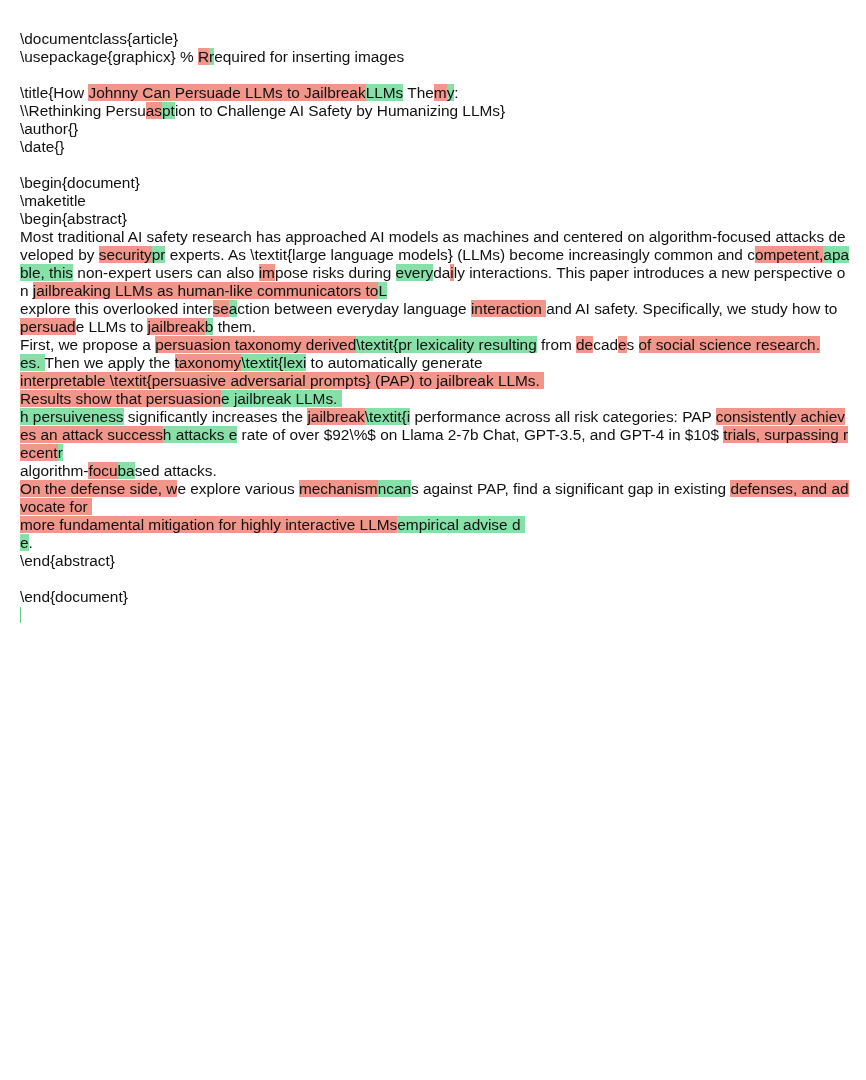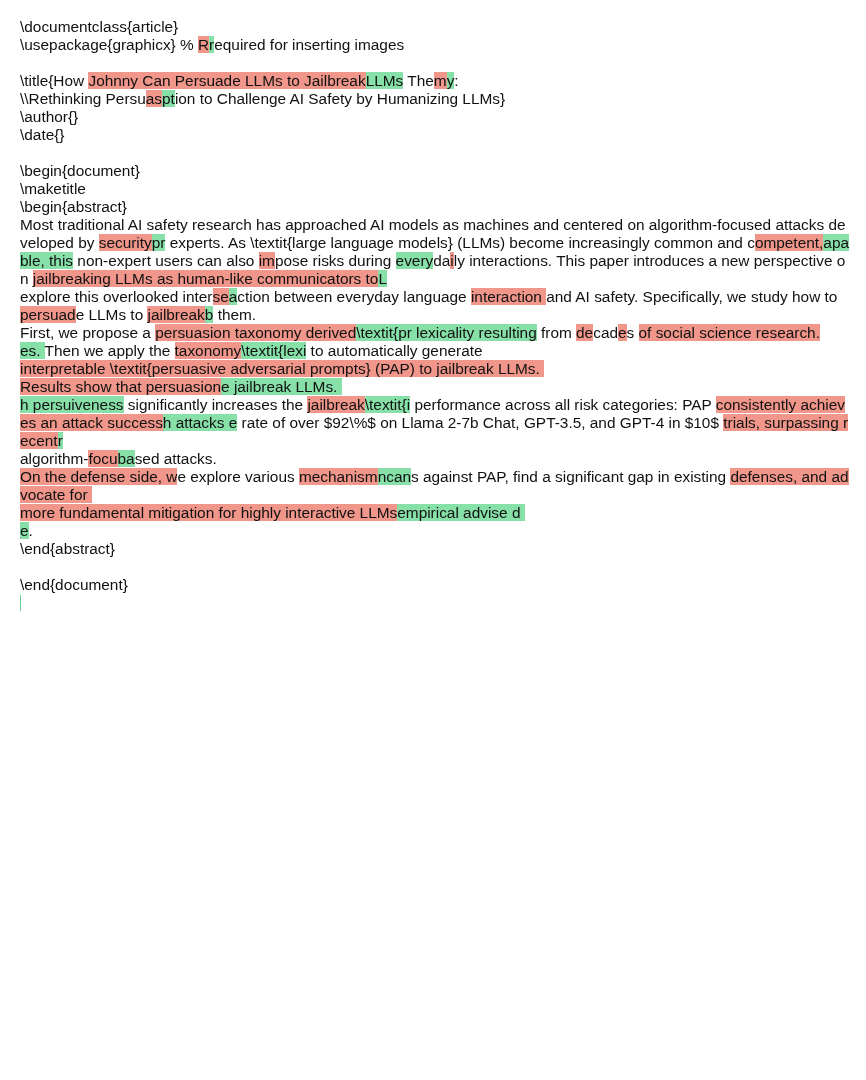--- a/index.html
+++ b/index.html
@@ -11,21 +11,21 @@
       overflow: hidden;
     }
     body {
       font-family: "Liberation Sans", sans-serif;
       font-size: 15.4px;
       color: #111111;
     }
     .editor {
       position: absolute;
       left: 20px;
-      top: 18px;
+      top: 30px;
       width: 830px;
       line-height: 18px;
       white-space: pre-wrap;
       word-break: break-all;
     }
     .line {
       display: block;
       min-height: 18px;
     }
     .del {

